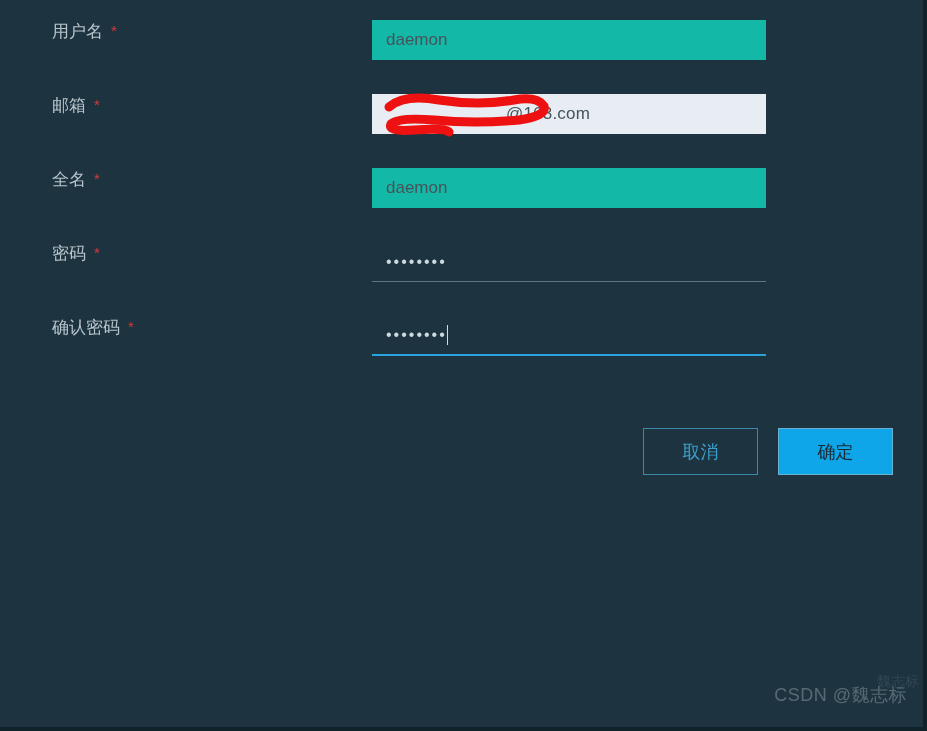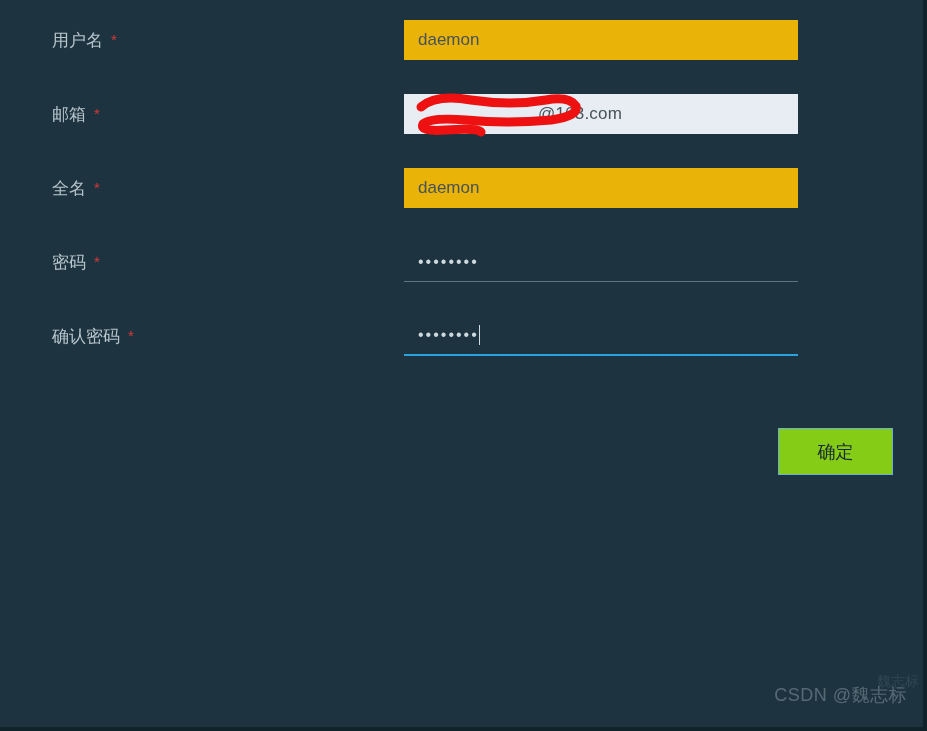--- a/index.html
+++ b/index.html
@@ -20,24 +20,23 @@
       padding: 20px 30px 0 30px;
     }
     .title {
       color: #d8e2e8;
       font-size: 28px;
       font-weight: 400;
       margin: 8px 0 50px 6px;
     }
     .form-row {
       display: flex;
-      align-items: center;
+      align-items: flex-start;
       margin-bottom: 34px;
       padding-left: 22px;
-      gap: 32px;
     }
     .label-col {
       width: 320px;
       display: flex;
       align-items: center;
       gap: 8px;
     }
     .label-text {
       color: #b8c5cb;
       font-size: 17px;
@@ -49,21 +48,21 @@
       line-height: 1;
       position: relative;
       top: -1px;
     }
     .field-col {
       width: 394px;
     }
     .text-input {
       width: 100%;
       height: 40px;
-      background: #eab308;
+      background: #14b8a6;
       border: none;
       outline: none;
       padding: 0 14px;
       font-size: 17px;
       color: #47535b;
       font-family: inherit;
     }
     .email-wrap {
       position: relative;
       width: 100%;
@@ -139,21 +138,21 @@
       display: flex;
       align-items: center;
       justify-content: center;
     }
     .btn-cancel {
       background: transparent;
       border: 1px solid #3c88a8;
       color: #3c9ec9;
     }
     .btn-confirm {
-      background: #84cc16;
+      background: #0ea5e9;
       border: 1px solid #6cb0d0;
       color: #1c2a32;
     }
     .watermark {
       position: absolute;
       right: 20px;
       bottom: 24px;
       color: rgba(195,205,212,0.35);
       font-size: 18px;
       letter-spacing: 0.5px;
@@ -244,20 +243,21 @@
     <div class="field-col">
       <div class="pw-wrap active">
         <span class="pw-dots">••••••••</span>
           <span class="caret"></span>
       </div>
     </div>
   </div>
 
 
   <div class="actions">
+    <button class="btn btn-cancel">取消</button>
     <button class="btn btn-confirm">确定</button>
   </div>
 </div>
 
 <div class="watermark2">魏志标</div>
 <div class="watermark">CSDN @魏志标</div>
 <div class="right-edge"></div>
 <div class="bottom-edge"></div>
 
 </body></html>

